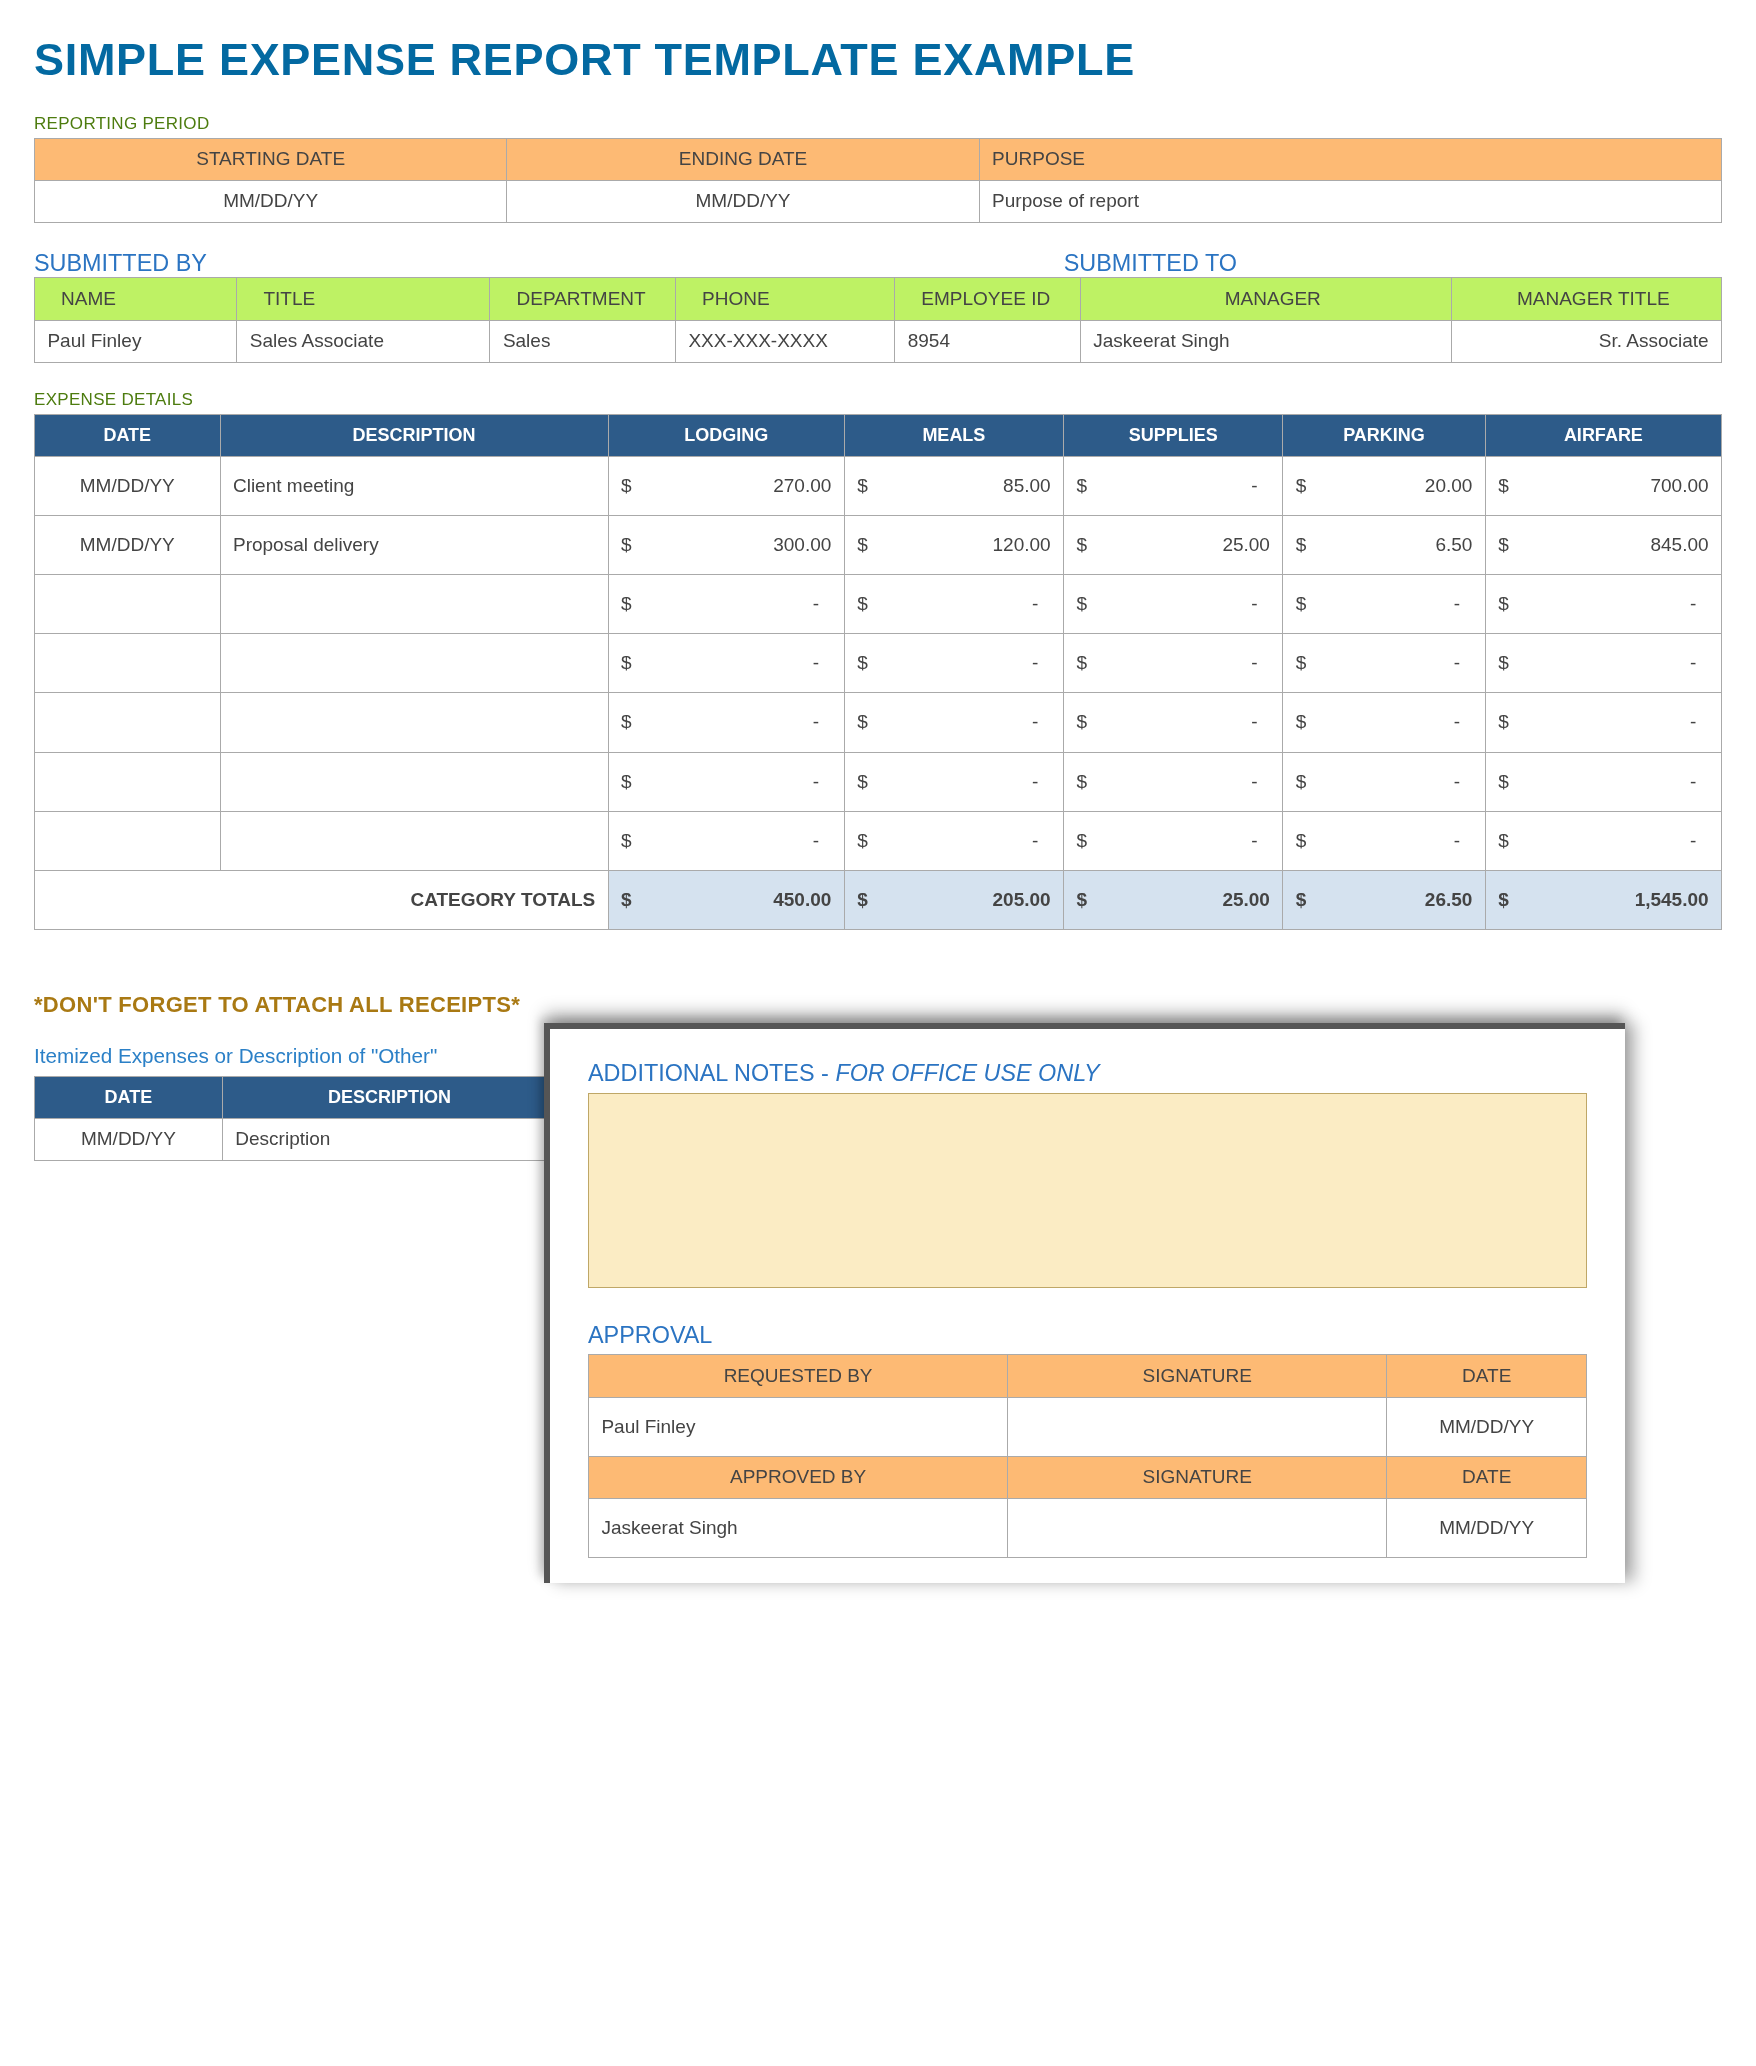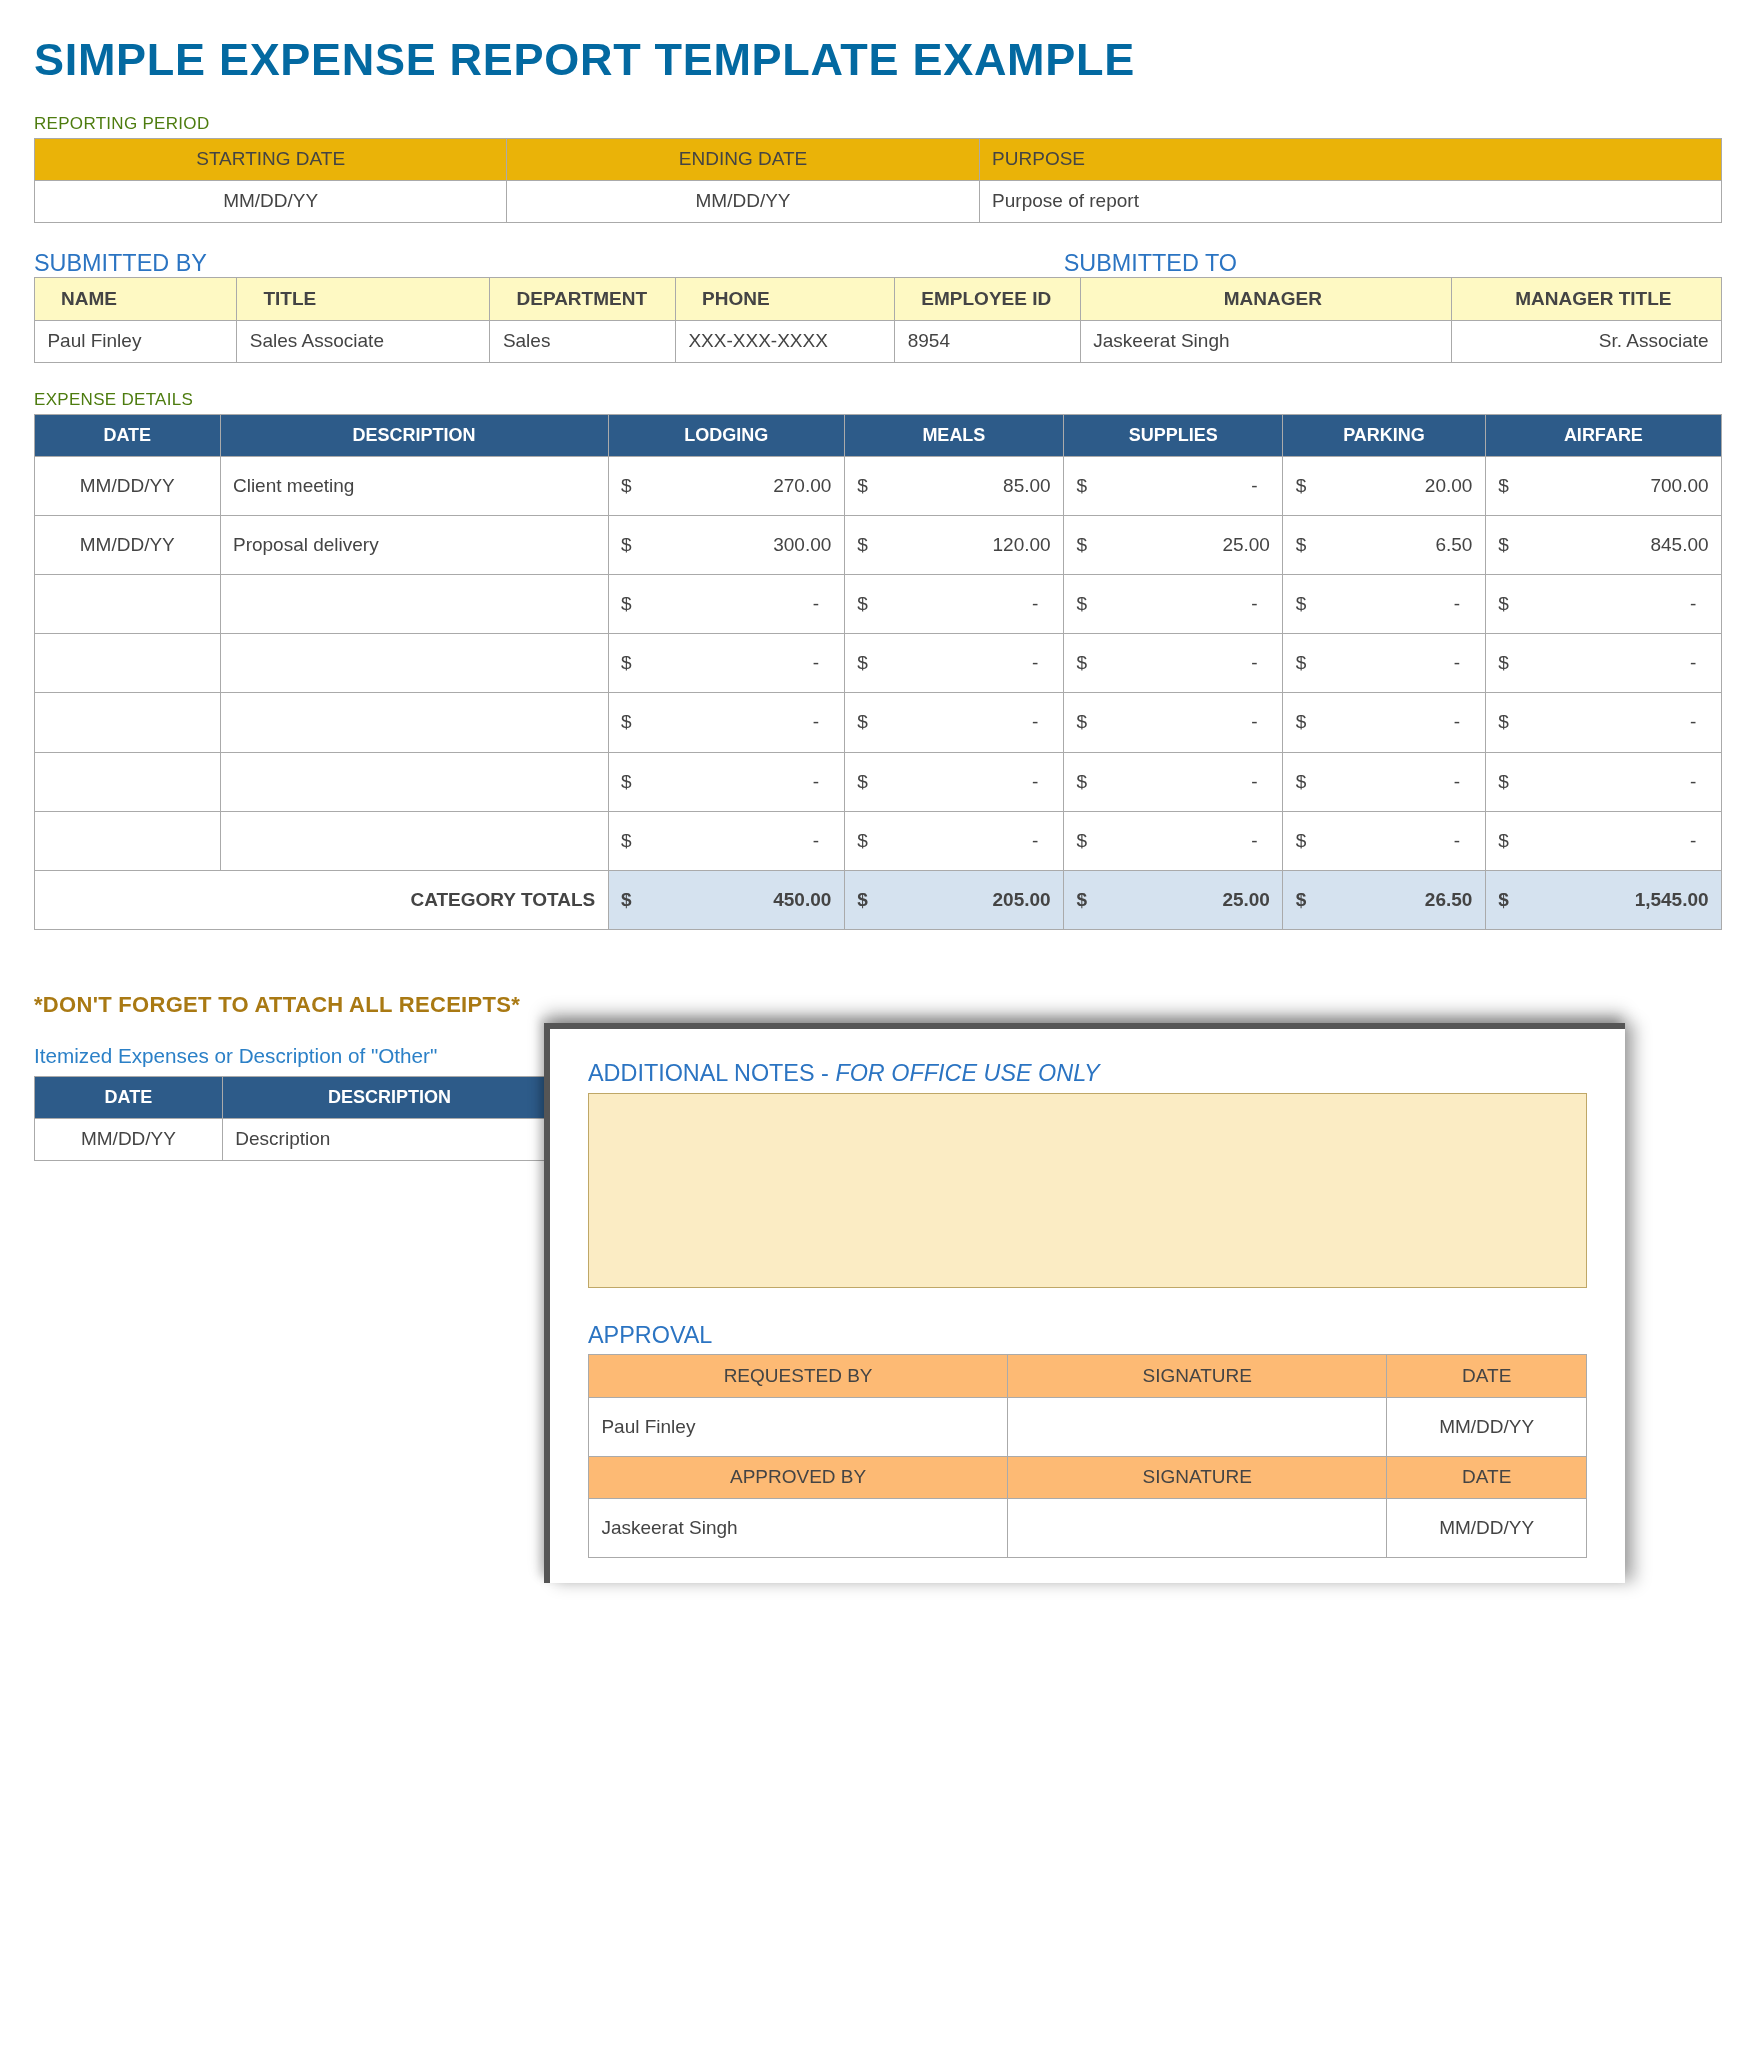--- a/index.html
+++ b/index.html
@@ -33,40 +33,40 @@
     font-size: 19px;
   }
   th, td {
     border: 0.7px solid #aaa;
     padding: 9.6px 12.4px;
     text-align: left;
     vertical-align: middle;
   }
   
   .reporting th {
-    background: #eab308;
+    background: #fdba74;
     font-weight: 400;
     text-align: center;
   }
   .reporting th.left { text-align: left; }
   .reporting td { text-align: center; }
   .reporting td.left { text-align: left; }
   .sub-headers-row {
     display:flex;
     width:100%;
     margin-top:27.5px;
   }
   .sub-headers-row div {
     color:#2b74c2;
     font-size:23.4px;
     font-family:"Century Gothic","Segoe UI",sans-serif;
   }
   .submitted th {
-    background: #fef9c3;
-    font-weight: 700;
+    background: #bef264;
+    font-weight: 400;
     padding-left: 26px;
   }
   .submitted th.center { text-align:center; }
   .submitted td.center { text-align:right; }
 
   
   .details th {
     background: #2d5b89;
     color: #fff;
     font-weight: 600;

